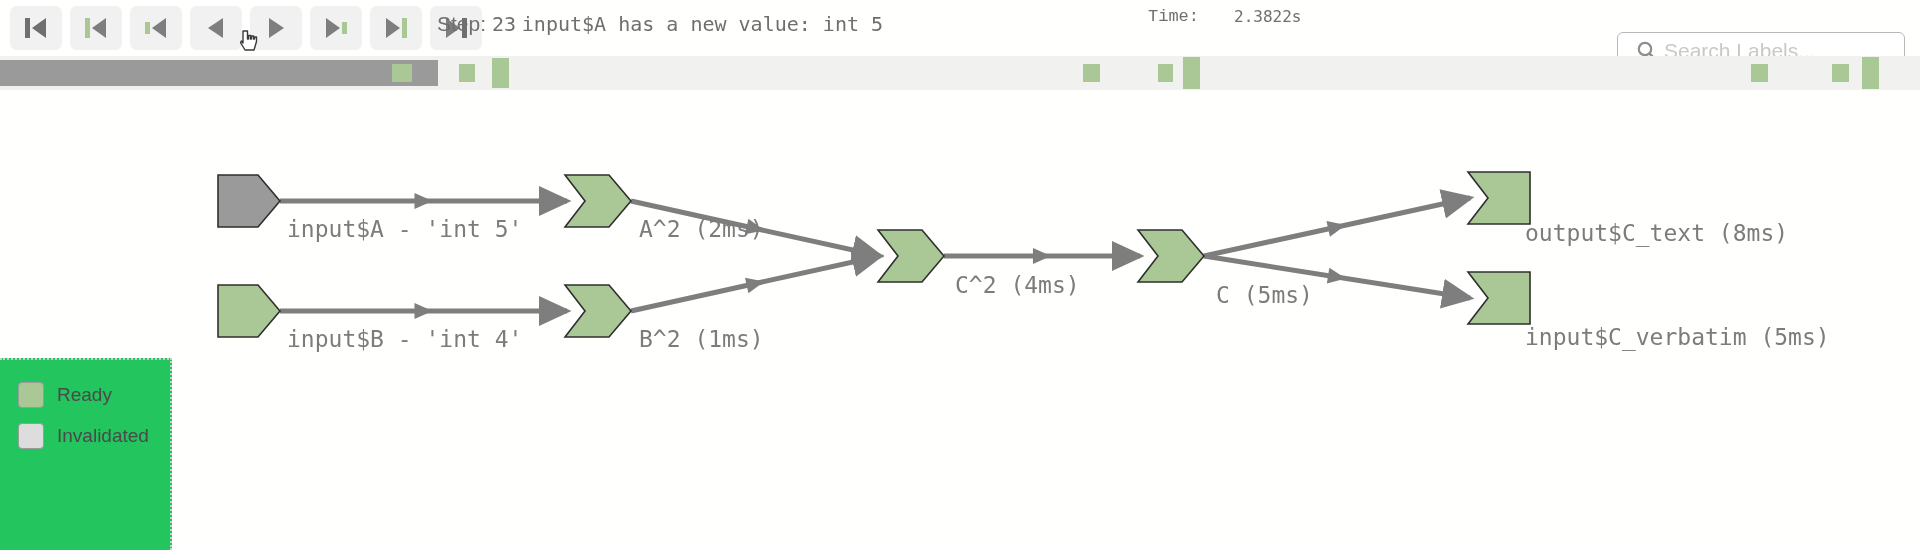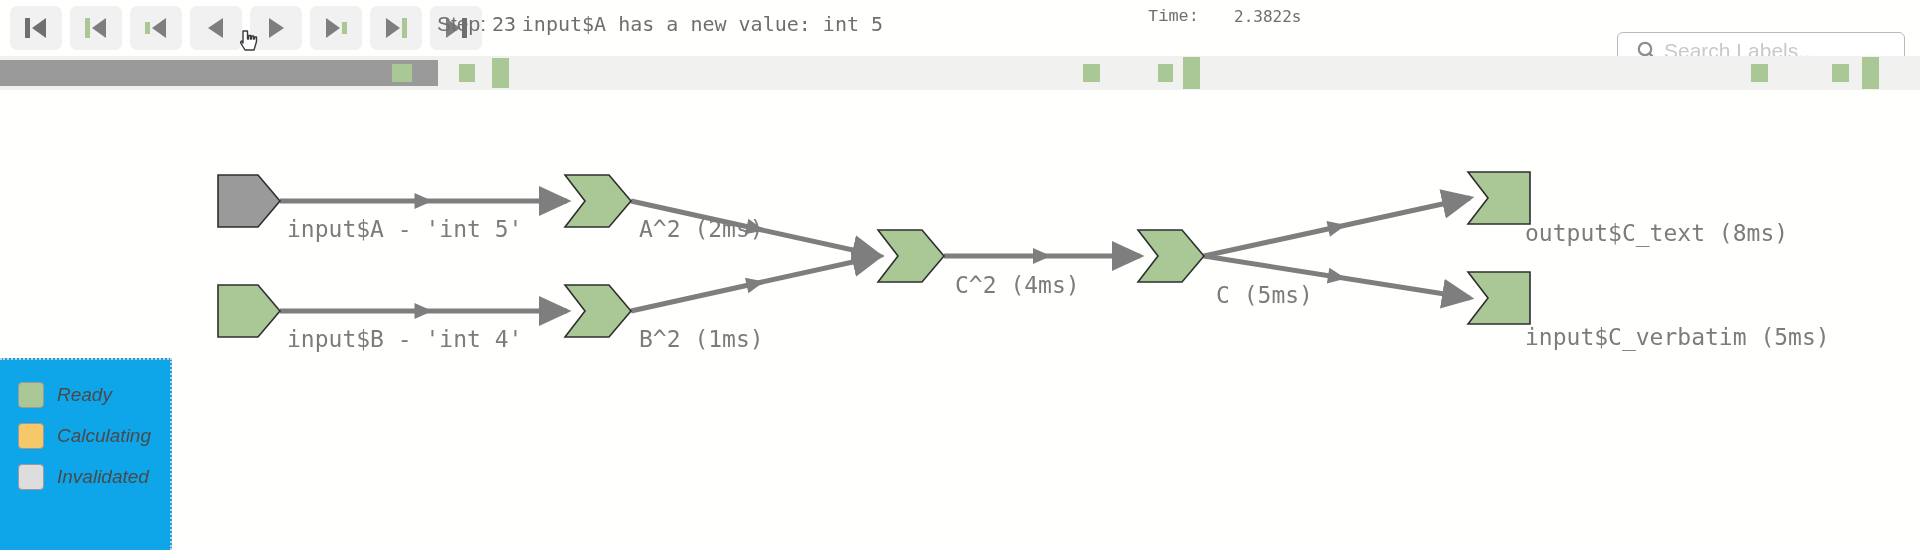--- a/index.html
+++ b/index.html
@@ -78,21 +78,21 @@
   .nlabel {
     position: absolute;
     font-family: "DejaVu Sans Mono", "Liberation Mono", monospace;
     font-size: 23px; color: #7c7c7c; white-space: nowrap;
   }
 
   
   .legend {
     position: absolute; left: 0; bottom: 0; width: 172px; height: 192px;
     border-top: 2px dotted #cfcfcf; border-right: 2px dotted #cfcfcf;
-    background: #0ea5e9; padding: 14px 0 0 18px; font-style: italic;
+    background: #22c55e; padding: 14px 0 0 18px;
   }
   .lrow { display: flex; align-items: center; height: 41px; }
   .lswatch {
     width: 26px; height: 26px; border-radius: 4px;
     border: 1px solid #9b9b9b; margin-right: 13px; flex: 0 0 auto;
   }
   .ltext { font-size: 19px; color: #4a4a4a; font-family: "Liberation Sans", sans-serif; }
 
   .cursor-ptr { position: absolute; left: 240px; top: 28px; }
 </style>
@@ -244,24 +244,20 @@
       </div>
   </div>
 
   <div class="legend">
     <div id="legend-rows">
         <div class="lrow">
           <span class="lswatch" style="background: rgb(170, 199, 150);"></span>
           <span class="ltext">Ready</span>
         </div>
         <div class="lrow">
-          <span class="lswatch" style="background: rgb(245, 201, 106);"></span>
-          <span class="ltext">Calculating</span>
-        </div>
-        <div class="lrow">
           <span class="lswatch" style="background: rgb(221, 221, 221);"></span>
           <span class="ltext">Invalidated</span>
         </div>
       </div>
   </div>
 
   <div class="cursor-ptr" style="left: 240px; top: 28px;">
     <svg width="22" height="26" viewBox="0 0 22 26">
       <path d="M3 3 L3 15 L1.5 13 L0.5 14.5 L5 22 L14 22 L16.5 13.5 L16.5 9 L14.5 9 L14.5 11
                L13.5 11 L13.5 8 L11.5 8 L11.5 11 L10.5 11 L10.5 7.5 L8.5 7.5 L8.5 11 L7.5 11

